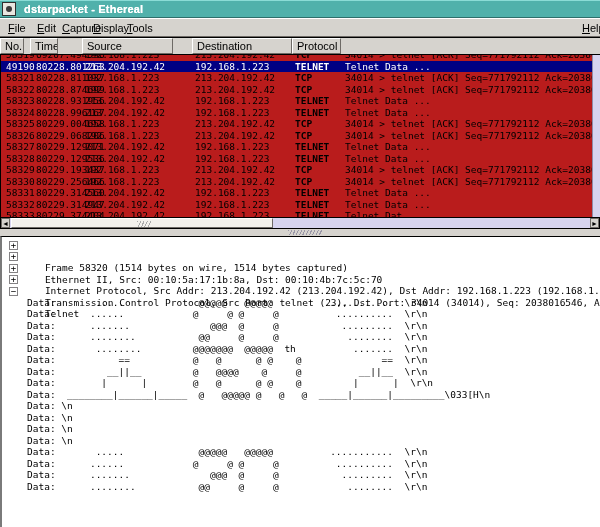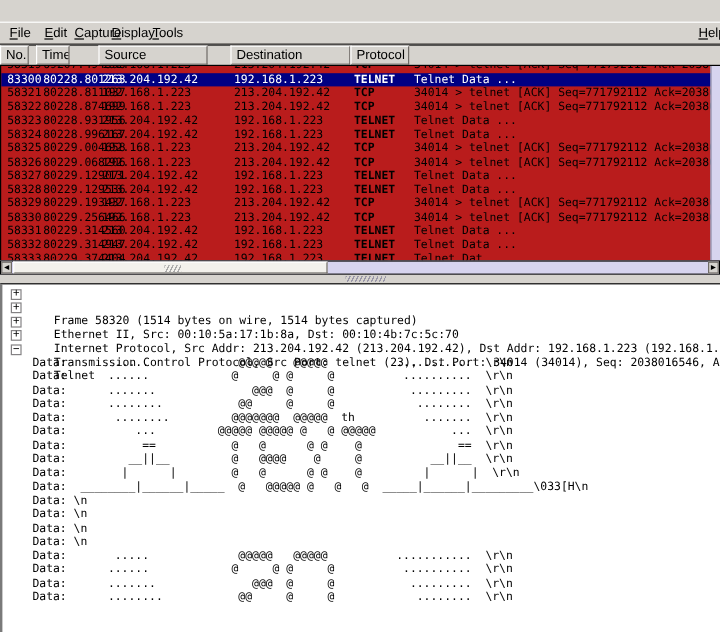--- a/index.html
+++ b/index.html
@@ -77,20 +77,26 @@
   .expander { position:absolute; left:7px; top:1.5px; width:9px; height:9px;
     border:1px solid #848284; background:#fff; font-size:9px; line-height:7px;
     text-align:center; color:#000; }
   .data-line { padding-left:25px; }
 </style>
 </head>
 <body>
 
 <div id="window">
 
+  <div class="titlebar">
+    <div class="win-icon-btn">
+      <div class="dot"></div>
+    </div>
+    <div class="title-text">dstarpacket - Ethereal</div>
+  </div>
 
   <div class="menubar">
     <span class="menu-item" style="left:8px">File</span>
     <span class="menu-item" style="left:37px">Edit</span>
     <span class="menu-item" style="left:62px">Capture</span>
     <span class="menu-item" style="left:93px">Display</span>
     <span class="menu-item" style="left:127px">Tools</span>
     <span class="menu-item" style="left:582px">Help</span>
   </div>
 
@@ -106,21 +112,21 @@
   <div class="prow">
     <span class="pcell c-no">58319</span>
     <span class="pcell c-time">69207.494596</span>
     <span class="pcell c-src">192.168.1.223</span>
     <span class="pcell c-dst">213.204.192.42</span>
     <span class="pcell c-pro">TCP</span>
     <span class="pcell c-info">34014 &gt; telnet [ACK] Seq=771792112 Ack=2038000850 Win=17</span>
   </div>
 
   <div class="prow selected">
-    <span class="pcell c-no">83300</span>
+    <span class="pcell c-no">49190</span>
     <span class="pcell c-time">80228.801263</span>
     <span class="pcell c-src">213.204.192.42</span>
     <span class="pcell c-dst">192.168.1.223</span>
     <span class="pcell c-pro">TELNET</span>
     <span class="pcell c-info">Telnet Data ...</span>
   </div>
 
   <div class="prow">
     <span class="pcell c-no">58321</span>
     <span class="pcell c-time">80228.811037</span>
@@ -275,21 +281,20 @@
 
   <div class="dline tree-line">
     <span class="expander">−</span>
     <span>Telnet</span>
   </div>
 <div class="dline data-line">Data:       .....             @@@@@   @@@@@          ...........  \r\n</div>
       <div class="dline data-line">Data:      ......            @     @ @     @          ..........  \r\n</div>
       <div class="dline data-line">Data:      .......              @@@  @     @           .........  \r\n</div>
       <div class="dline data-line">Data:      ........           @@     @     @            ........  \r\n</div>
       <div class="dline data-line">Data:       ........         @@@@@@@  @@@@@  th          .......  \r\n</div>
-      <div class="dline data-line">Data:          ...         @@@@@ @@@@@ @   @ @@@@@           ...  \r\n</div>
       <div class="dline data-line">Data:           ==           @   @      @ @    @              ==  \r\n</div>
       <div class="dline data-line">Data:         __||__         @   @@@@    @     @          __||__  \r\n</div>
       <div class="dline data-line">Data:        |      |        @   @      @ @    @         |      |  \r\n</div>
       <div class="dline data-line">Data:  ________|______|_____  @   @@@@@ @   @   @  _____|______|_________\033[H\n</div>
       <div class="dline data-line">Data: \n</div>
       <div class="dline data-line">Data: \n</div>
       <div class="dline data-line">Data: \n</div>
       <div class="dline data-line">Data: \n</div>
       <div class="dline data-line">Data:       .....             @@@@@   @@@@@          ...........  \r\n</div>
       <div class="dline data-line">Data:      ......            @     @ @     @          ..........  \r\n</div>

